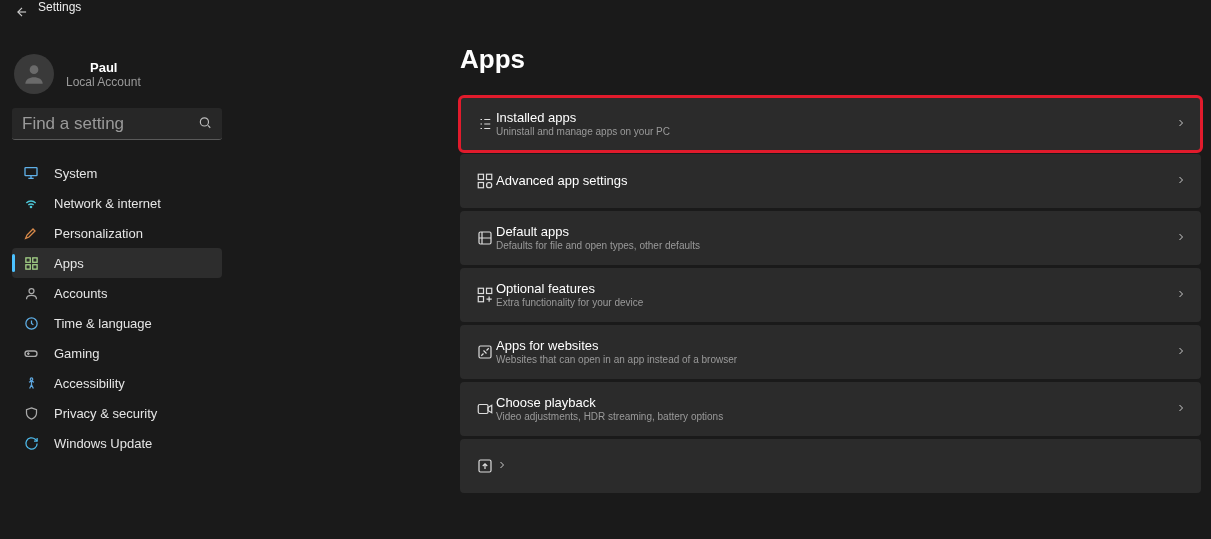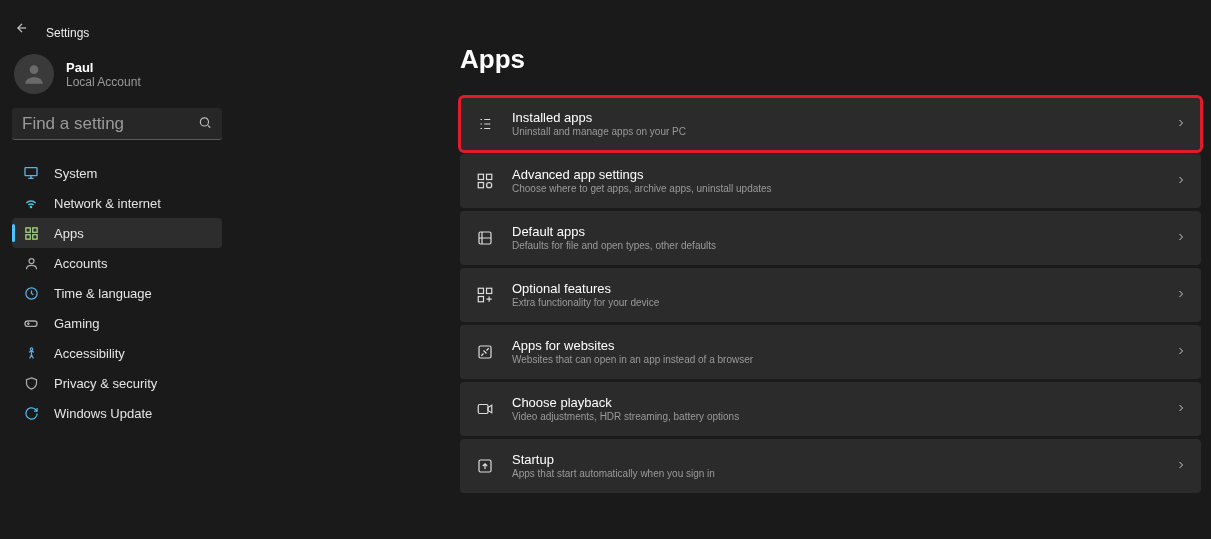--- a/index.html
+++ b/index.html
@@ -7,24 +7,24 @@
   body {
     background: #1a1a1a;
     color: #ffffff;
     font-family: "Segoe UI", "Segoe UI Variable", -apple-system, sans-serif;
     font-size: 13px;
   }
 
   
   .titlebar {
     display: flex;
-    align-items: flex-end;
+    align-items: flex-start;
     height: 40px;
     padding: 0 10px;
-    gap: 12px;
+    gap: 4px;
   }
   .back-btn {
     width: 24px; height: 24px;
     display: flex; align-items: center; justify-content: center;
     cursor: pointer;
     color: #ccc;
   }
   .title-label { font-size: 12px; color: #eee; }
 
   .layout {
@@ -46,21 +46,21 @@
     gap: 12px;
     padding: 6px 6px 14px 4px;
   }
   .avatar {
     width: 40px; height: 40px;
     border-radius: 50%;
     background: #3a3a3a;
     display: flex; align-items: center; justify-content: center;
   }
   .account-text { display: flex; flex-direction: column; }
-  .account-name { font-size: 13px; font-weight: 600; }
+  .account-name { font-size: 13px; font-weight: 600; margin-left: 24px; }
   .account-sub { font-size: 12px; color: #9a9a9a; }
 
   .search-wrap {
     position: relative;
     margin: 0 18px 14px 2px;
   }
   .search-input {
     width: 100%; height: 32px;
     background: #272727;
     border: none;
@@ -123,21 +123,20 @@
 
   .card {
     background: #2b2b2b;
     border-radius: 4px;
     height: 54px;
     display: flex;
     align-items: center;
     padding: 0 14px;
     margin-bottom: 3px;
     cursor: pointer;
-    gap: 16px;
   }
   .card.highlight {
     outline: 3px solid #e11b2c;
     outline-offset: -1px;
   }
   .card-icon {
     width: 22px; height: 22px;
     display:flex; align-items:center; justify-content:center;
     color: #ddd;
   }
@@ -199,20 +198,28 @@
       <div class="nav-item">
         <span class="nav-icon">
             <svg width="16" height="16" viewBox="0 0 24 24" fill="none" stroke="#4dc8d8" stroke-width="2">
               <path d="M5 12c4-4 10-4 14 0"></path>
               <path d="M8 15c2-2 6-2 8 0"></path>
               <circle cx="12" cy="18" r="1" fill="#4dc8d8"></circle>
             </svg>
           </span>
         <span class="nav-label">Network &amp; internet</span>
       </div>
+      <div class="nav-item">
+        <span class="nav-icon">
+            <svg width="16" height="16" viewBox="0 0 24 24" fill="none" stroke="#d88a4a" stroke-width="2">
+              <path d="M4 20l5-2 9-9-3-3-9 9-2 5z"></path>
+            </svg>
+          </span>
+        <span class="nav-label">Personalization</span>
+      </div>
       <div class="nav-item selected">
         <span class="nav-icon">
             <svg width="15" height="15" viewBox="0 0 24 24" fill="none" stroke="#a8d88a" stroke-width="2">
               <rect x="3" y="3" width="7" height="7"></rect>
               <rect x="14" y="3" width="7" height="7"></rect>
               <rect x="3" y="14" width="7" height="7"></rect>
               <rect x="14" y="14" width="7" height="7"></rect>
             </svg>
           </span>
         <span class="nav-label">Apps</span>
@@ -297,21 +304,20 @@
               <svg width="18" height="18" viewBox="0 0 24 24" fill="none" stroke="currentColor" stroke-width="1.6">
                 <rect x="3" y="3" width="7" height="7"></rect>
                 <rect x="14" y="3" width="7" height="7"></rect>
                 <rect x="3" y="14" width="7" height="7"></rect>
                 <circle cx="17.5" cy="17.5" r="3.5"></circle>
                 <path d="M17.5 14v1M17.5 20v1M14 17.5h1M20 17.5h1"></path>
               </svg>
             </span>
             <div class="card-text">
               <span class="card-title">Advanced app settings</span>
-              <span class="card-sub">Choose where to get apps, archive apps, uninstall updates</span>
             </div>
             <span class="chevron"><svg width="12" height="12" viewBox="0 0 24 24" fill="none" stroke="currentColor" stroke-width="2">
                 <path d="M9 6l6 6-6 6"></path>
               </svg></span>
           </div>
           <div class="card">
             <span class="card-icon">
               <svg width="18" height="18" viewBox="0 0 24 24" fill="none" stroke="currentColor" stroke-width="1.6">
                 <rect x="4" y="4" width="16" height="16" rx="2"></rect>
                 <path d="M8 4v16M4 12h16"></path>
@@ -372,24 +378,20 @@
                 <path d="M9 6l6 6-6 6"></path>
               </svg></span>
           </div>
           <div class="card">
             <span class="card-icon">
               <svg width="18" height="18" viewBox="0 0 24 24" fill="none" stroke="currentColor" stroke-width="1.6">
                 <rect x="4" y="4" width="16" height="16" rx="2"></rect>
                 <path d="M12 16V9M9 12l3-3 3 3"></path>
               </svg>
             </span>
-            <div class="card-text">
-              <span class="card-title">Startup</span>
-              <span class="card-sub">Apps that start automatically when you sign in</span>
-            </div>
             <span class="chevron"><svg width="12" height="12" viewBox="0 0 24 24" fill="none" stroke="currentColor" stroke-width="2">
                 <path d="M9 6l6 6-6 6"></path>
               </svg></span>
           </div>
         </div>
     </div>
   </main>
 </div>
 
 </body></html>

